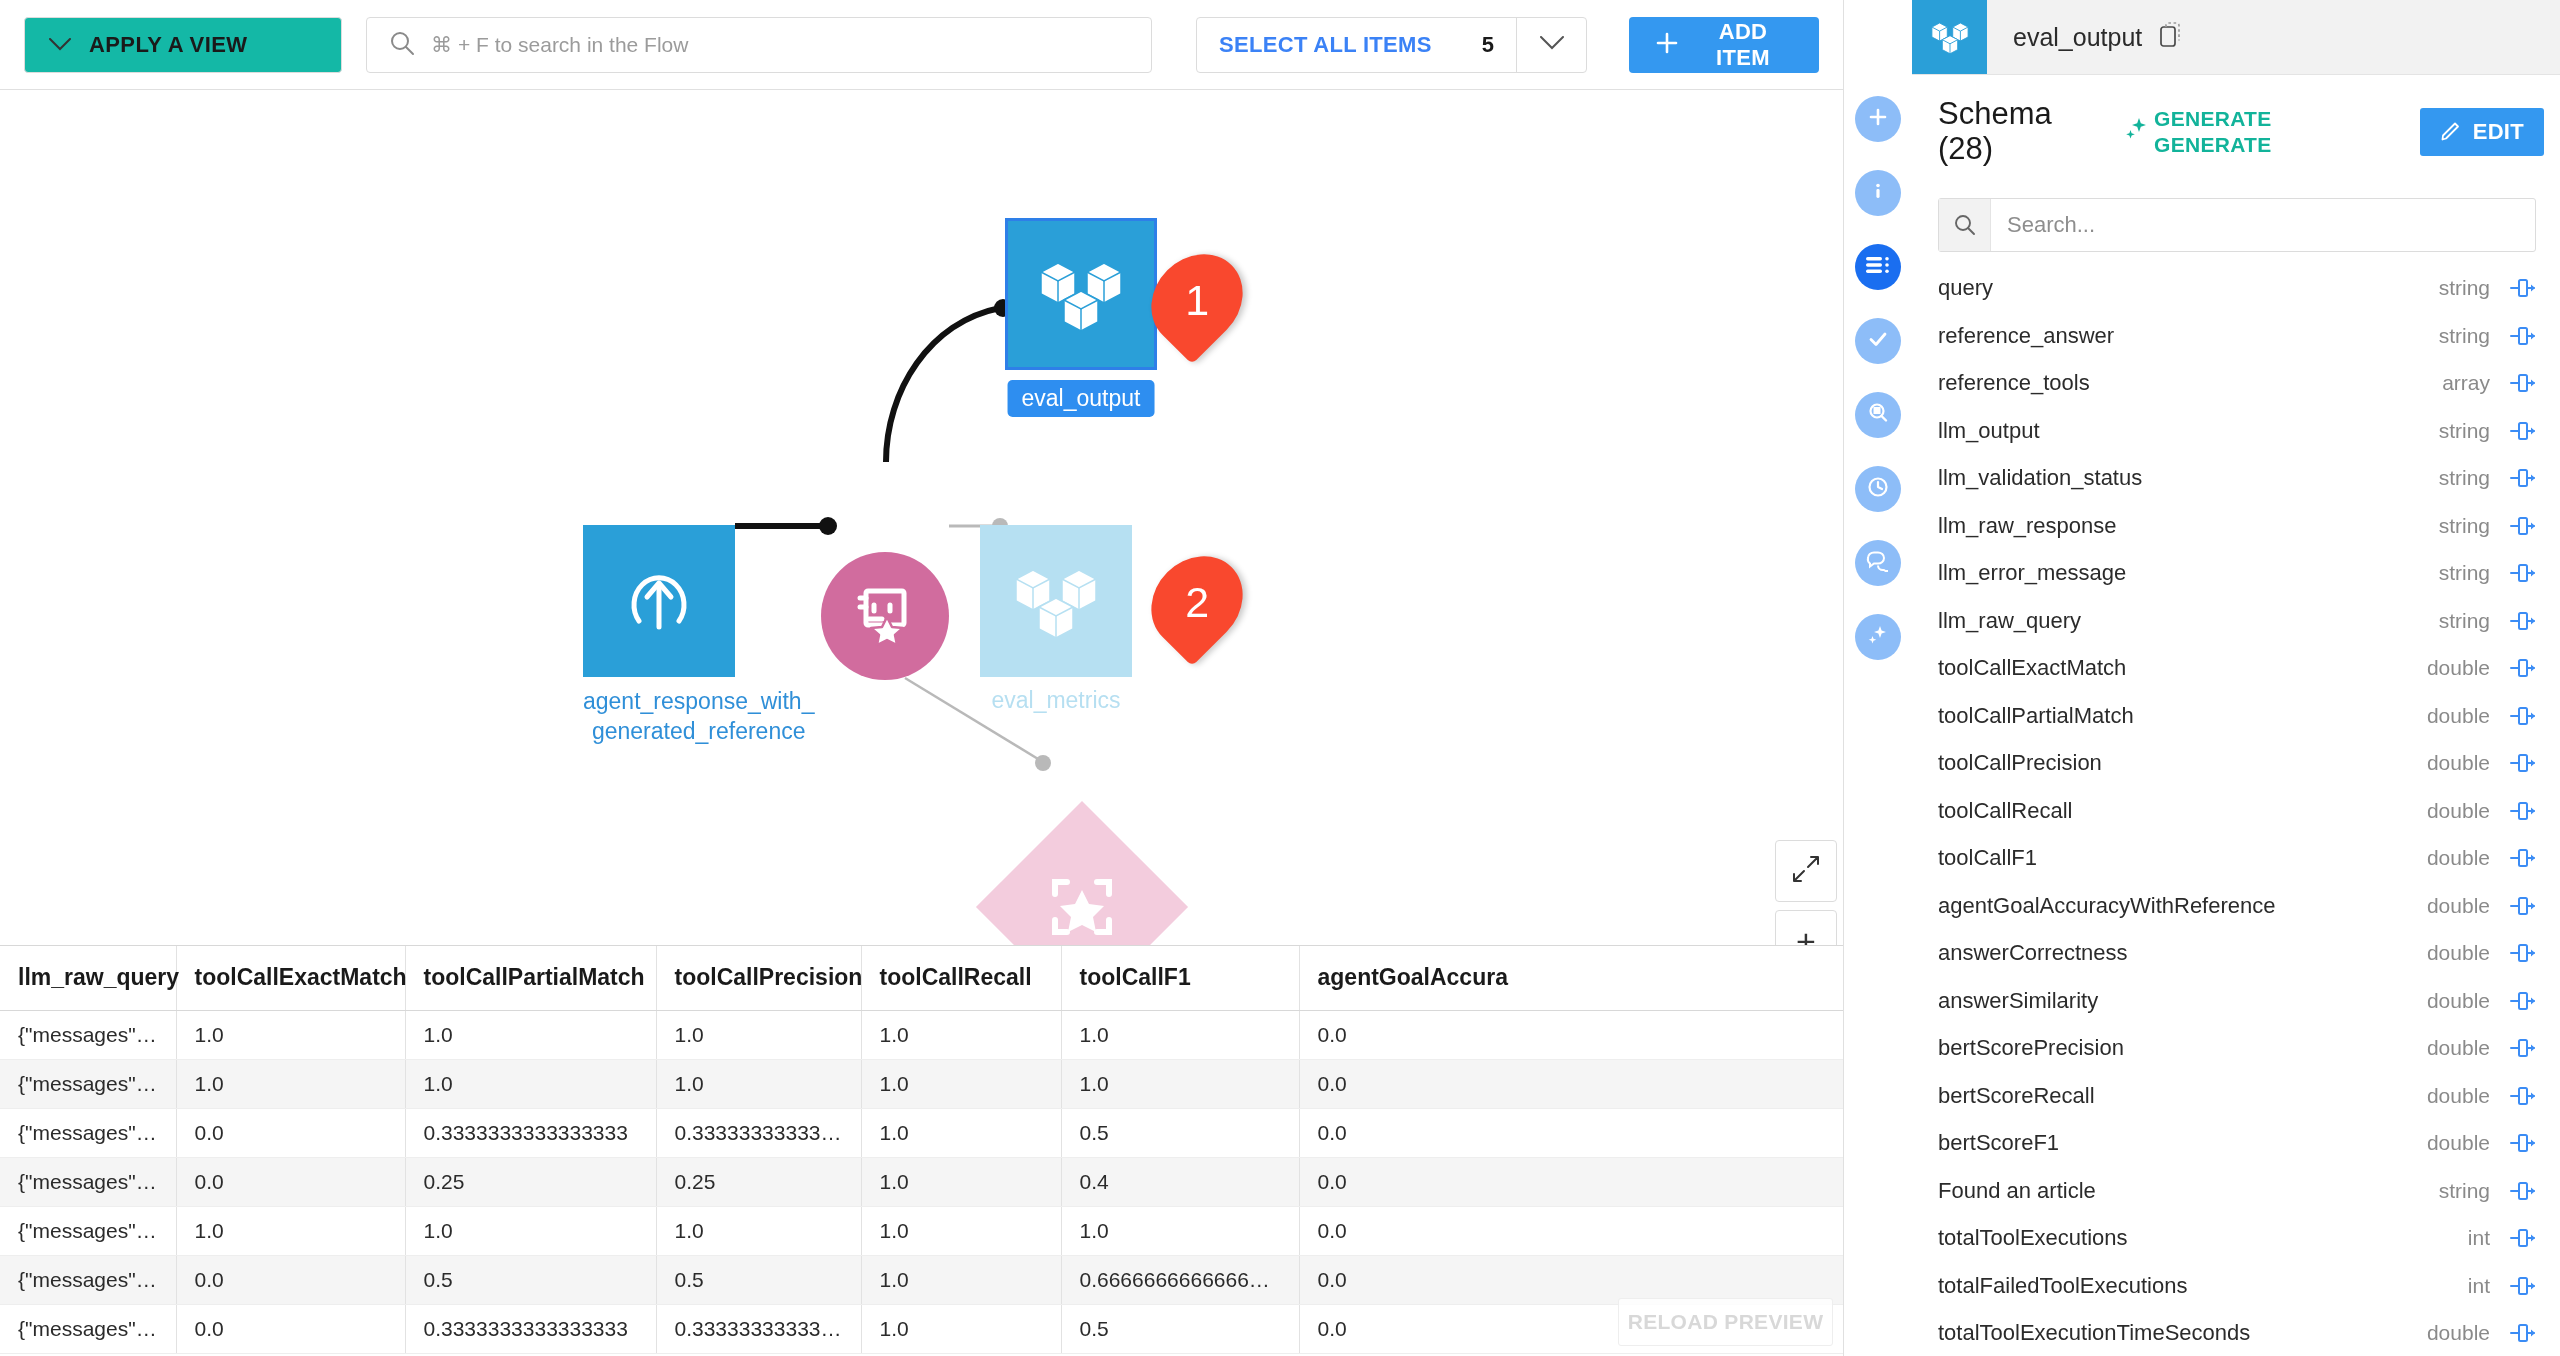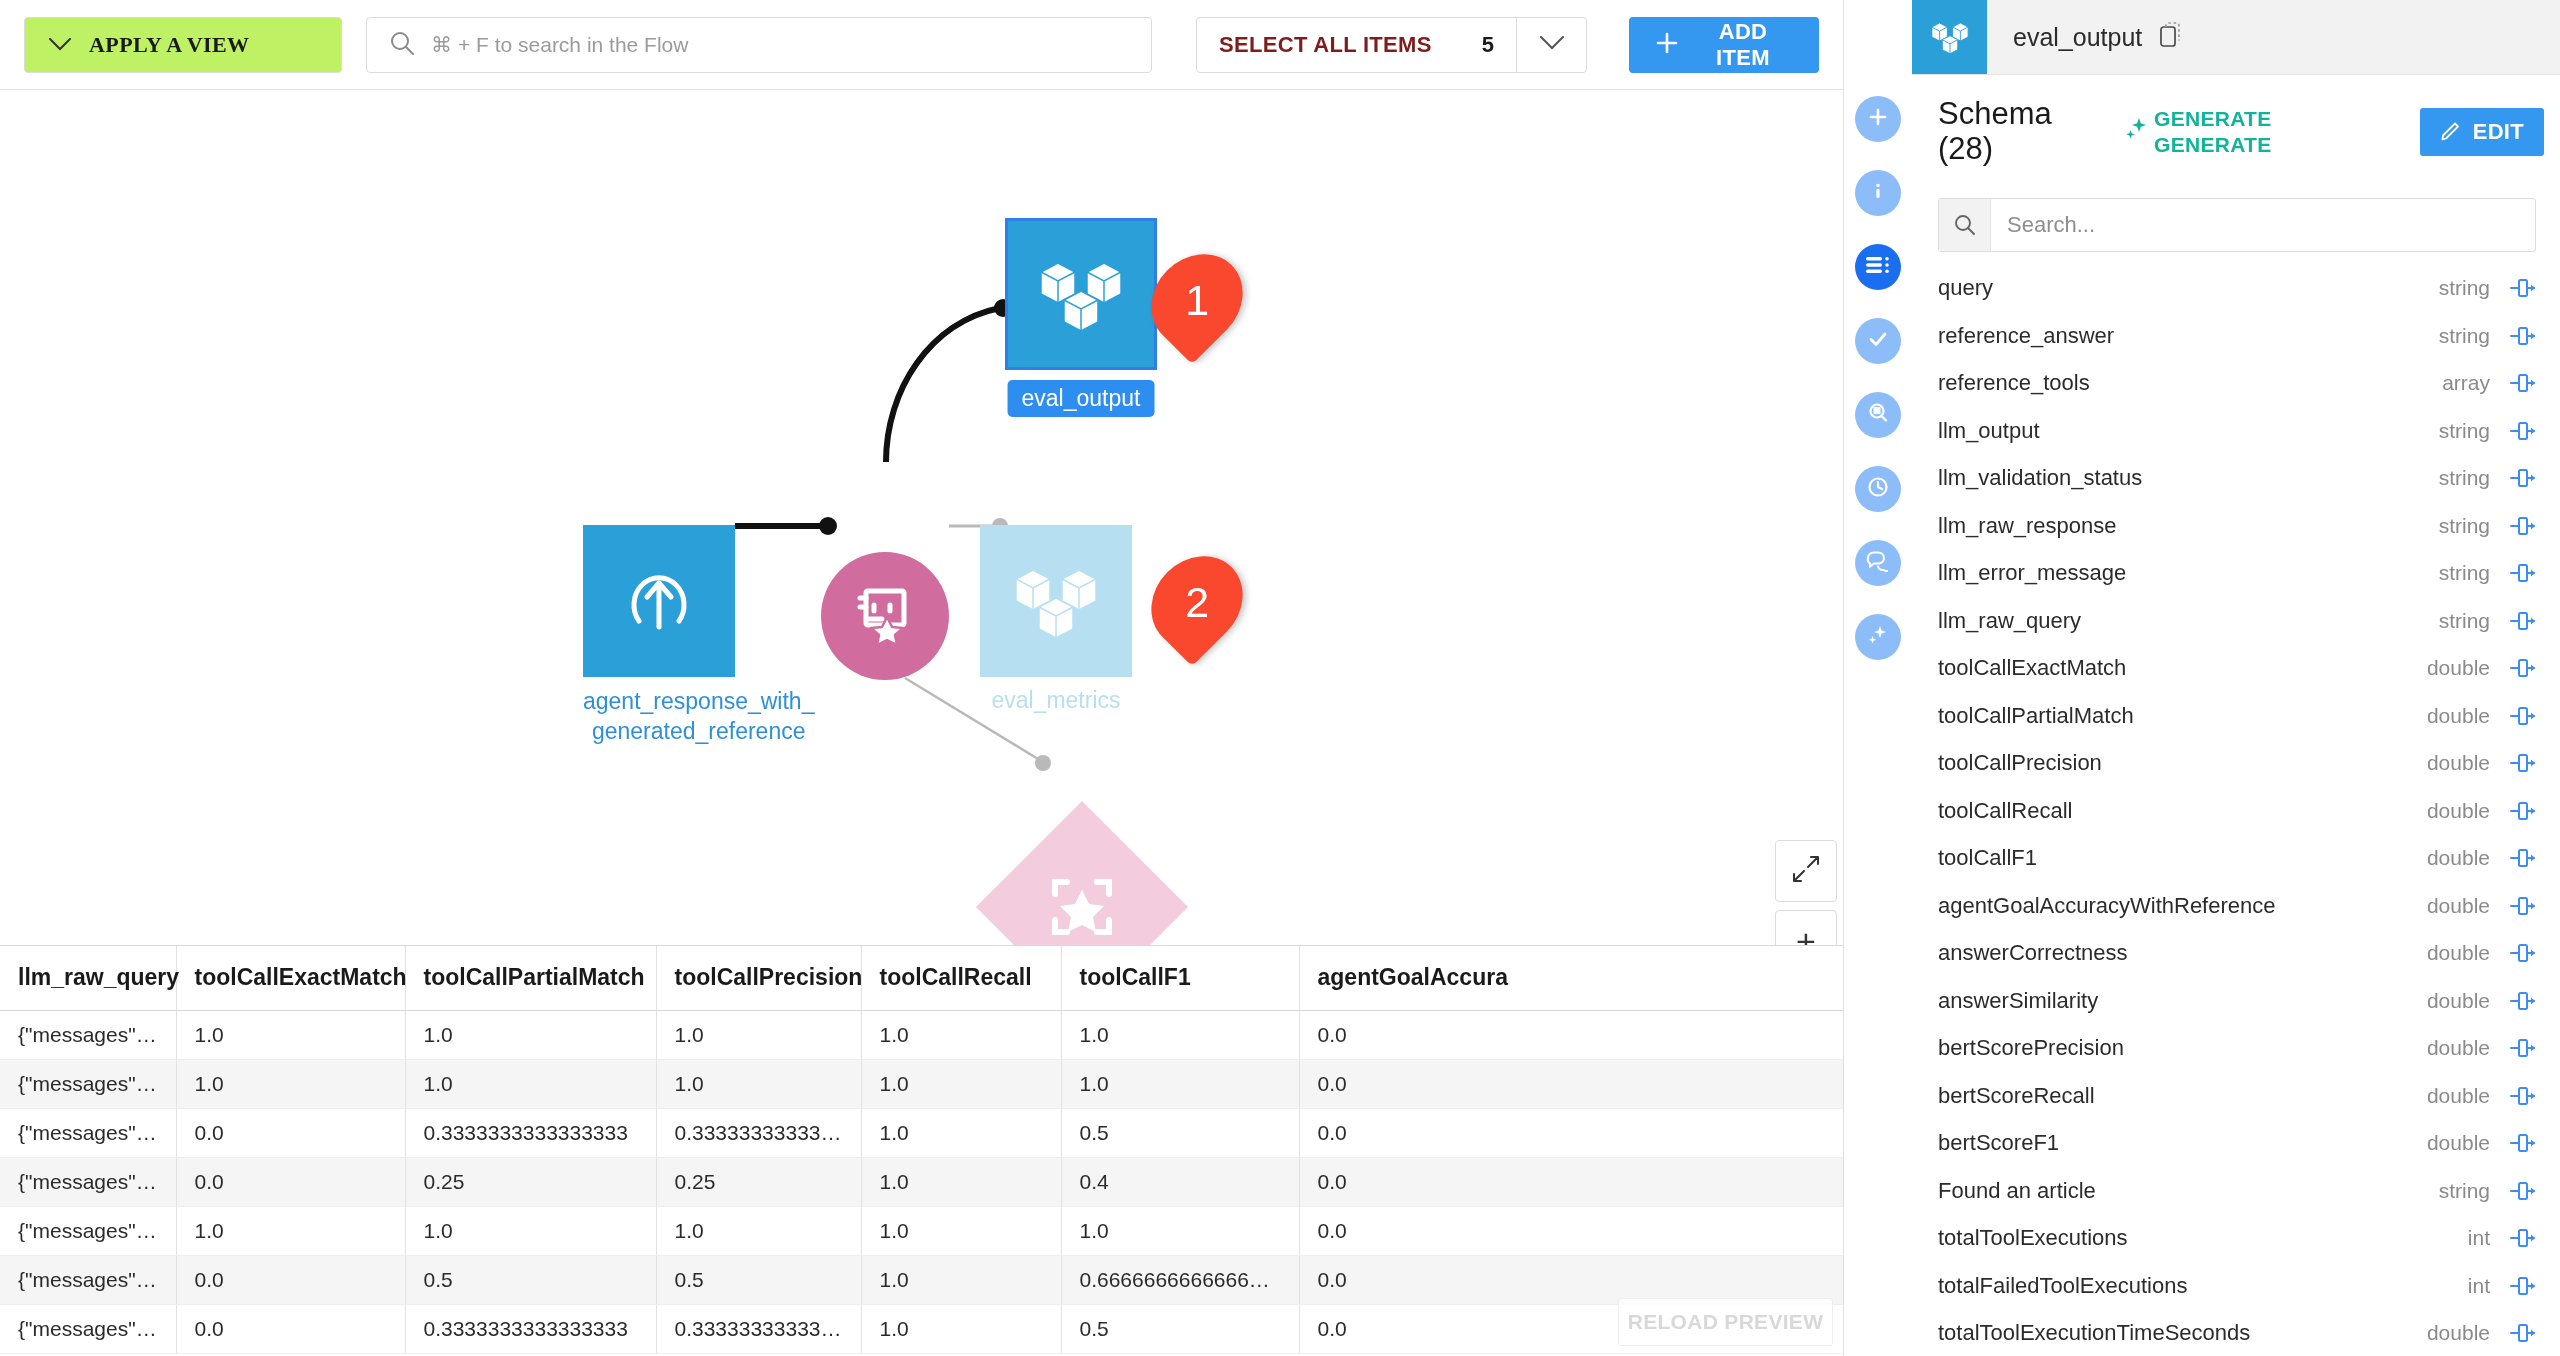--- a/index.html
+++ b/index.html
@@ -16,40 +16,40 @@
 
   
   .toolbar {
     position: absolute; top: 0; left: 0; width: 1843px; height: 90px;
     display: flex; align-items: center; padding: 0 24px; gap: 24px;
     background: #fff; border-bottom: 1px solid #e0e0e0;
   }
   .apply-view {
     width: 345px; height: 56px; border: 1px solid #dcdcdc; border-radius: 4px;
     display: flex; align-items: center; gap: 18px; padding: 0 24px;
-    background: #bef264; cursor: pointer; font-family: Liberation Serif, serif;
+    background: #14b8a6; cursor: pointer;
   }
   .apply-view .chev { font-size: 19px; color: #333; line-height: 1; }
   .apply-view .lbl { font-size: 22px; font-weight: 700; letter-spacing: .4px; color: #1a1a1a; }
 
   .flow-search {
     flex: 0 0 786px; height: 56px; border: 1px solid #dcdcdc; border-radius: 4px;
     display: flex; align-items: center; gap: 16px; padding: 0 22px; background: #fff;
   }
   .flow-search .ph { font-size: 21px; color: #9b9b9b; }
 
   .select-items {
     width: 430px; height: 56px; border: 1px solid #dcdcdc; border-radius: 4px;
     display: flex; align-items: stretch; background: #fff; margin-left: 20px;
   }
   .select-items .si-main {
     flex: 1; display: flex; align-items: center; justify-content: space-between;
     padding: 0 22px; cursor: pointer;
   }
-  .select-items .si-label { font-size: 22px; font-weight: 700; letter-spacing: .3px; color: #7f1d1d; }
+  .select-items .si-label { font-size: 22px; font-weight: 700; letter-spacing: .3px; color: #3b82f6; }
   .select-items .si-count { font-size: 22px; font-weight: 700; color: #1a1a1a; }
   .select-items .si-caret {
     width: 70px; border-left: 1px solid #dcdcdc; display: flex;
     align-items: center; justify-content: center; cursor: pointer;
   }
   .add-item {
     height: 56px; min-width: 190px; background: #3498f0; color: #fff; border: none;
     border-radius: 4px; display: flex; align-items: center; justify-content: center;
     gap: 14px; padding: 0 26px; cursor: pointer; margin-left: 18px;
   }

